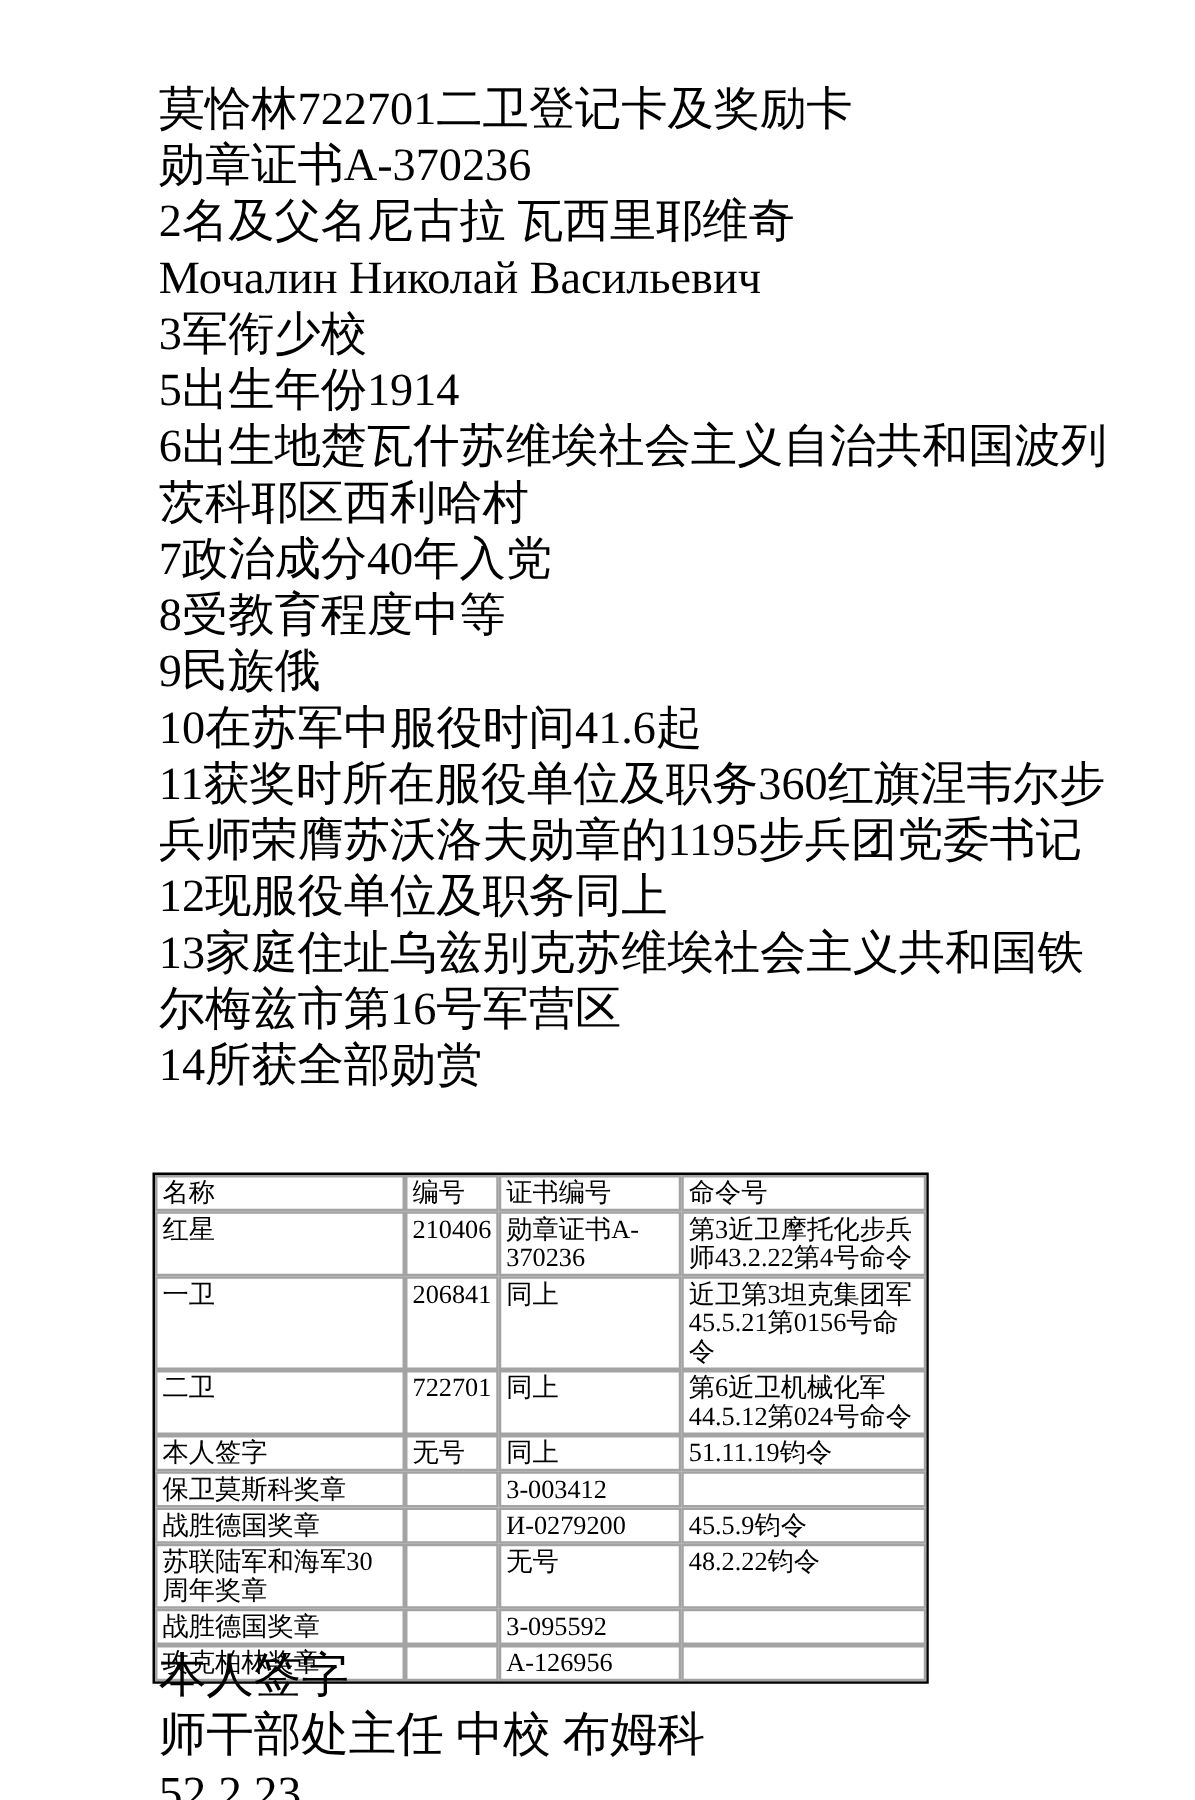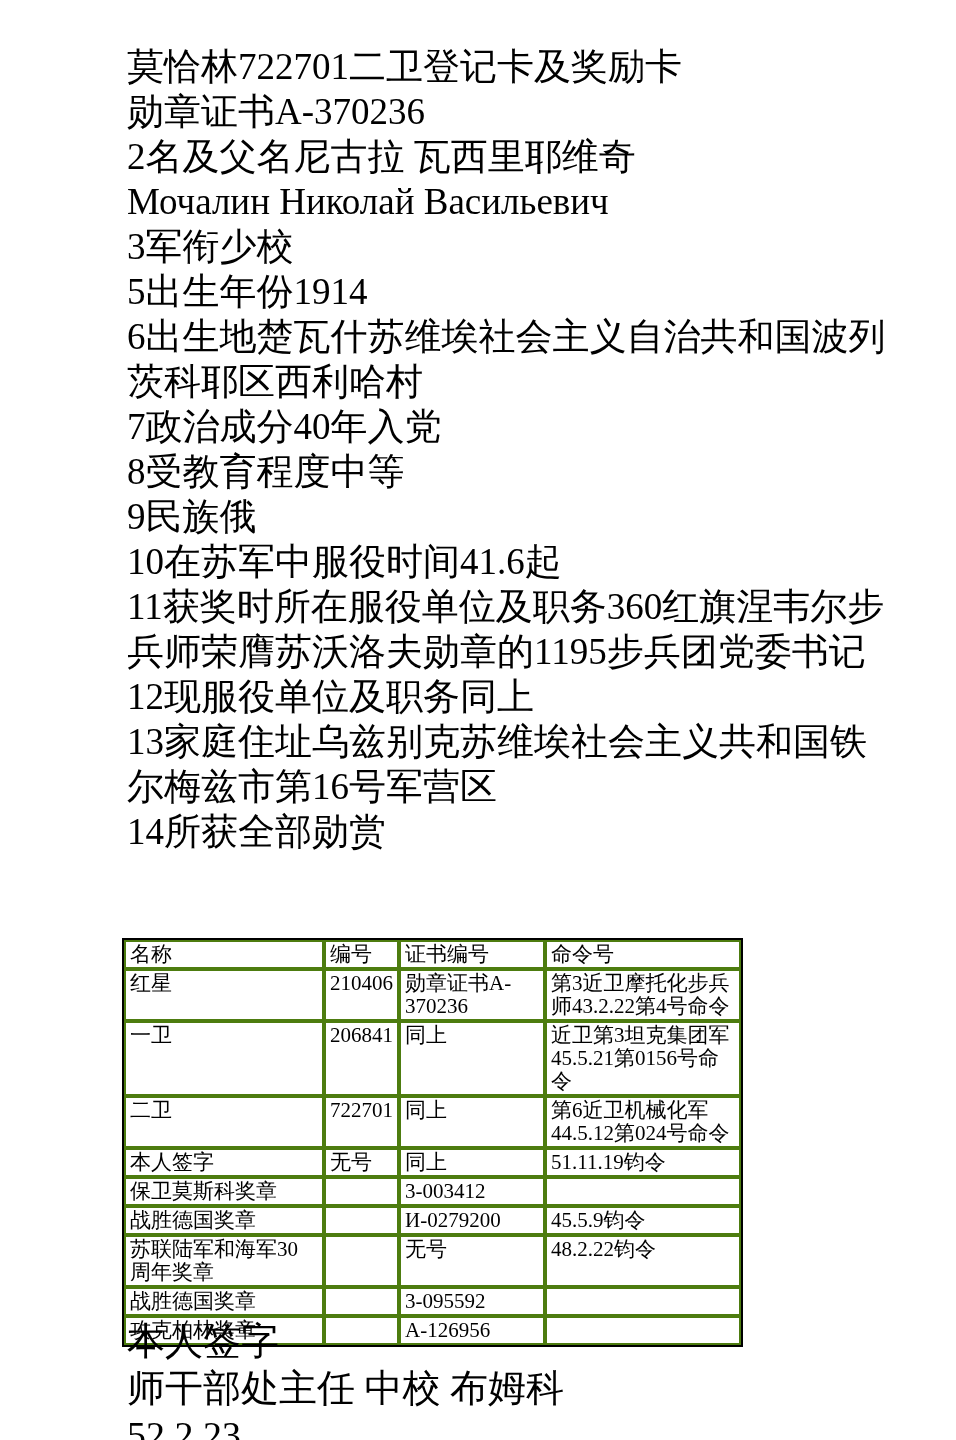--- a/index.html
+++ b/index.html
@@ -11,41 +11,41 @@
     width: 956px;
     height: 1440px;
     position: relative;
     color: #000000;
     font-family: "Liberation Serif", "DejaVu Serif", serif;
     overflow: hidden;
   }
   .doc-lines {
     position: absolute;
     left: 127px;
-    top: 44px;
+    top: 65px;
     width: 810px;
     font-size: 37px;
     line-height: 45px;
     white-space: nowrap;
   }
   .doc-line { height: 45px; }
 
   .awards-table {
     position: absolute;
     left: 122px;
     top: 938px;
     border-collapse: separate;
     border-spacing: 0;
     border: 2px solid #000000;
     table-layout: fixed;
     font-size: 21px;
     line-height: 23px;
   }
   .awards-table th, .awards-table td {
-    border: 2px solid #4d7c0f;
+    border: 2px solid #a3a3a3;
     padding: 1px 4px;
     vertical-align: top;
     text-align: left;
     font-weight: normal;
     overflow: hidden;
   }
   .col-name  { width: 200px; }
   .col-num   { width: 50px;  }
   .col-cert  { width: 146px; }
   .col-order { width: 196px; }

